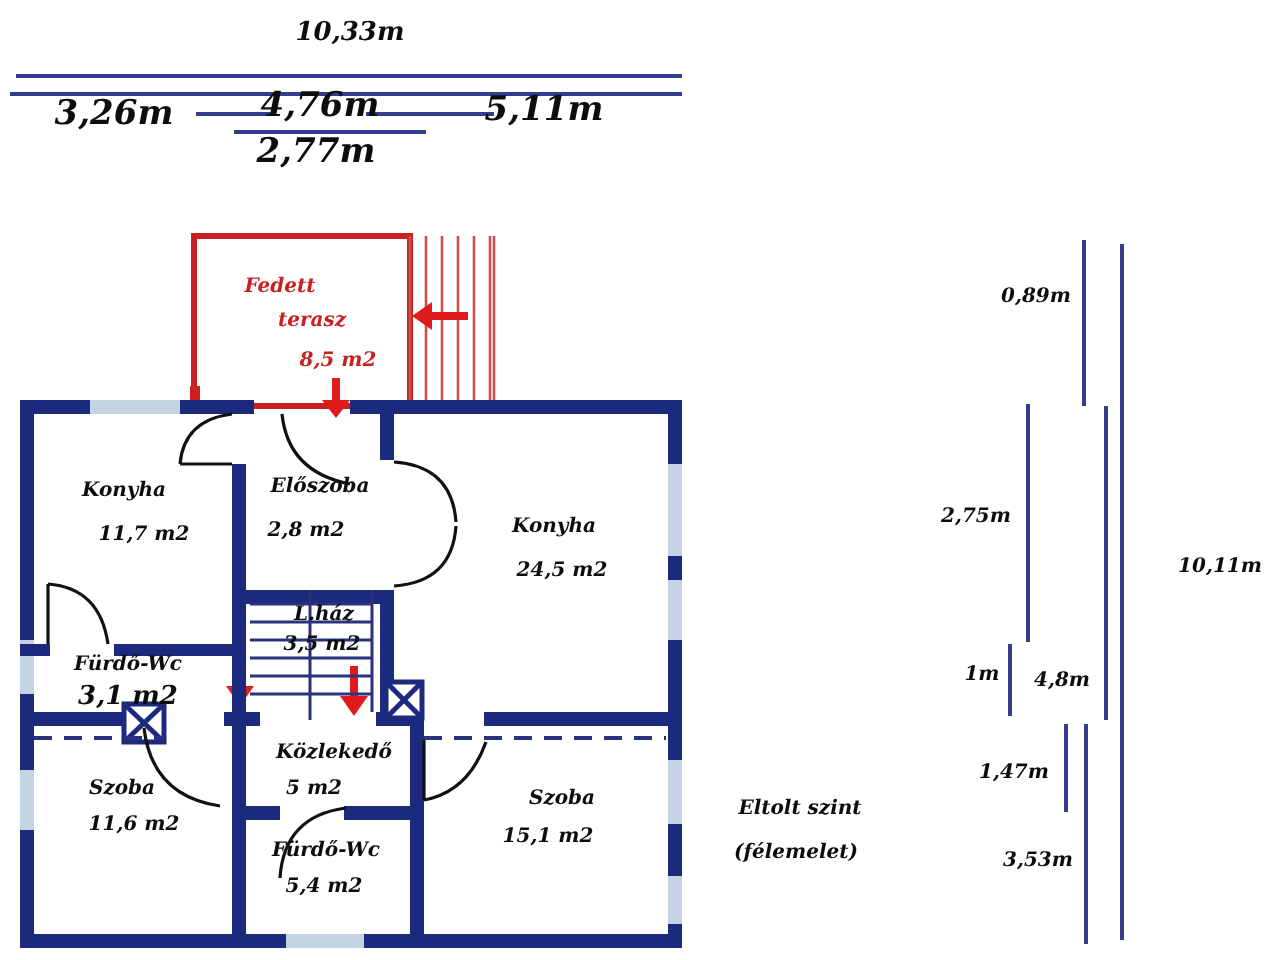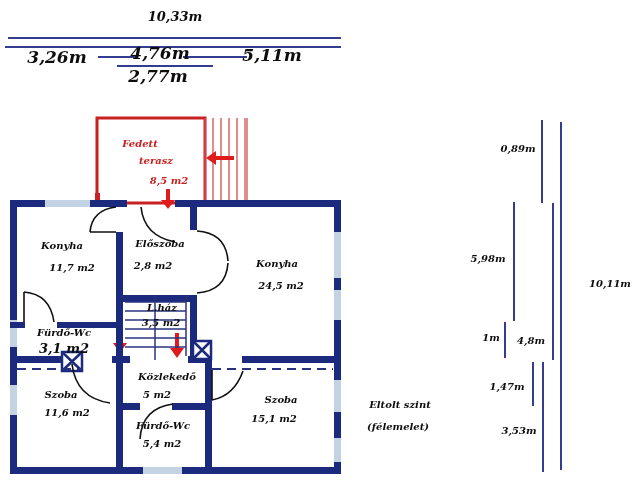--- a/index.html
+++ b/index.html
@@ -143,21 +143,21 @@
   </svg>
 
   <div class="lbl s17" style="left:175px;top:10px">10,33m</div>
   <div class="lbl s16" style="left:57px;top:49px">3,26m</div>
   <div class="lbl s16" style="left:160px;top:45px">4,76m</div>
   <div class="lbl s16" style="left:272px;top:47px">5,11m</div>
   <div class="lbl s16" style="left:158px;top:68px">2,77m</div>
 
 
   <div class="lbl s15" style="left:518px;top:144px">0,89m</div>
-  <div class="lbl s15" style="left:488px;top:254px">5,98m</div>
+  <div class="lbl s15" style="left:488px;top:254px">2,75m</div>
   <div class="lbl s15" style="left:610px;top:279px">10,11m</div>
   <div class="lbl s15" style="left:491px;top:333px">1m</div>
   <div class="lbl s15" style="left:531px;top:336px">4,8m</div>
   <div class="lbl s15" style="left:507px;top:382px">1,47m</div>
   <div class="lbl s15" style="left:519px;top:426px">3,53m</div>
 
   <div class="lbl s15 red" style="left:140px;top:139px">Fedett</div>
   <div class="lbl s15 red" style="left:156px;top:156px">terasz</div>
   <div class="lbl s15 red" style="left:169px;top:176px">8,5 m2</div>
 

